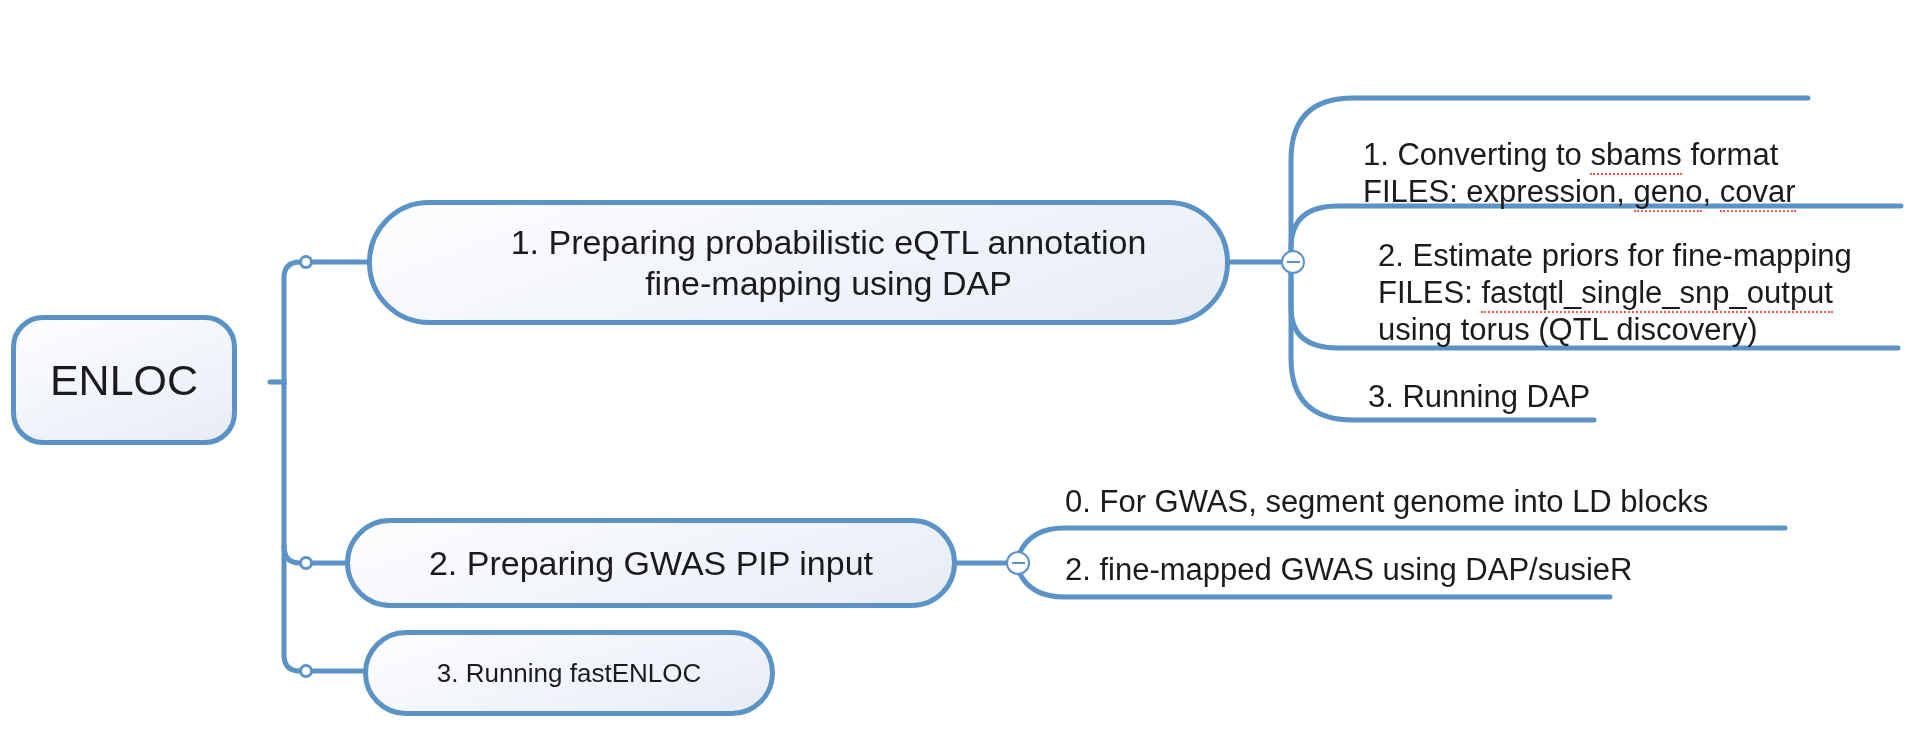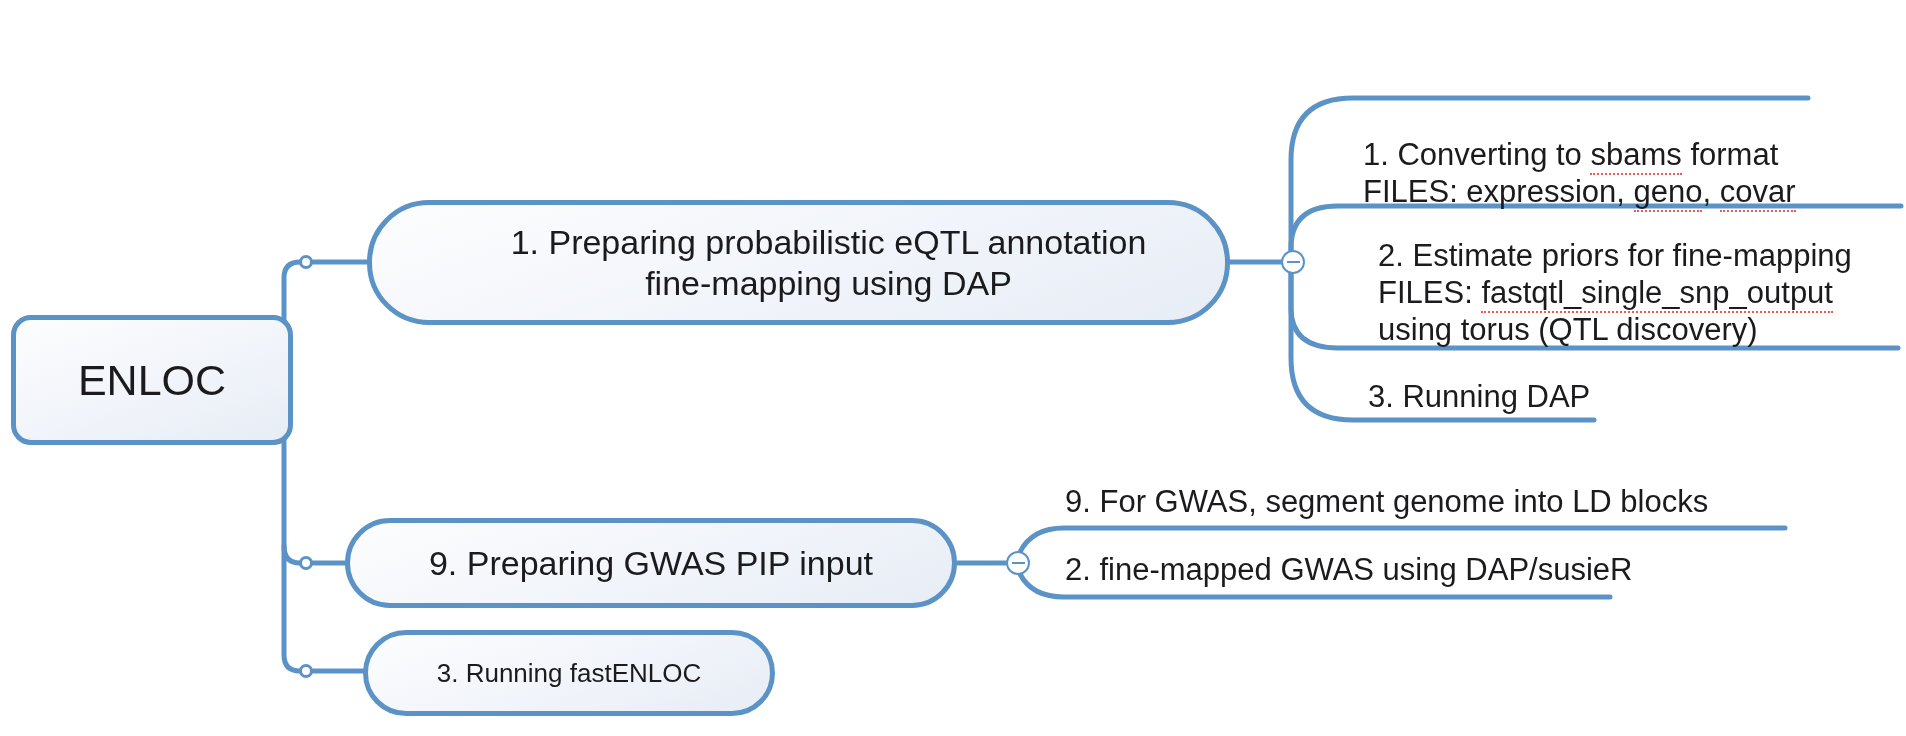--- a/index.html
+++ b/index.html
@@ -9,21 +9,21 @@
   }
   svg.wires { position:absolute; left:0; top:0; }
   svg.wires path { fill:none; stroke:#5c93c7; stroke-width:5; stroke-linecap:round; }
 
   .node {
     position:absolute; box-sizing:border-box;
     border:5px solid #5c93c7;
     background:linear-gradient(160deg,#fcfdfe 0%,#f1f4fa 55%,#e7edf6 100%);
     display:flex; align-items:center; justify-content:center;
   }
-  .node-root { left:11px; top:315px; width:282px; height:130px; border-radius:20px; font-size:43px; }
+  .node-root { left:11px; top:315px; width:226px; height:130px; border-radius:32px; font-size:43px; }
   .node-b1 {
     left:367px; top:200px; width:863px; height:125px; border-radius:62px;
     font-size:34px; line-height:41px;
     flex-direction:column; align-items:center; padding-left:60px;
   }
   .node-b2 { left:345px; top:518px; width:612px; height:90px; border-radius:45px; font-size:34px; }
   .node-b3 { left:363px; top:630px; width:412px; height:86px; border-radius:43px; font-size:26px; }
 
   .child { position:absolute; font-size:31px; line-height:37px; white-space:nowrap; }
   .misspelled { border-bottom:2px dotted #ef5a50; padding-bottom:1px; }
@@ -68,21 +68,21 @@
   <div class="node node-root">
     <span>ENLOC</span>
   </div>
 
   <div class="node node-b1">
     <div>1. Preparing probabilistic eQTL annotation</div>
     <div>fine-mapping using DAP</div>
   </div>
 
   <div class="node node-b2">
-    <span>9. Preparing GWAS PIP input</span>
+    <span>2. Preparing GWAS PIP input</span>
   </div>
 
   <div class="node node-b3">
     <span>3. Running fastENLOC</span>
   </div>
 
   <div class="jdot" style="left:299px; top:255px;"></div>
   <div class="jdot" style="left:299px; top:556px;"></div>
   <div class="jdot" style="left:299px; top:664px;"></div>
 
@@ -100,19 +100,19 @@
   <div class="child" style="left:1378px; top:237px;">
     <div><span>2. Estimate priors for fine-mapping</span></div>
     <div><span>FILES: </span><span class="misspelled">fastqtl_single_snp_output</span></div>
     <div><span>using torus (QTL discovery)</span></div>
   </div>
   <div class="child" style="left:1368px; top:378px;">
     <div><span>3. Running DAP</span></div>
   </div>
 
   <div class="child" style="left:1065px; top:483px;">
-    <div><span>9. For GWAS, segment genome into LD blocks</span></div>
+    <div><span>0. For GWAS, segment genome into LD blocks</span></div>
   </div>
   <div class="child" style="left:1065px; top:551px;">
     <div><span>2. fine-mapped GWAS using DAP/susieR</span></div>
   </div>
 
 </div>
 
 </body></html>

